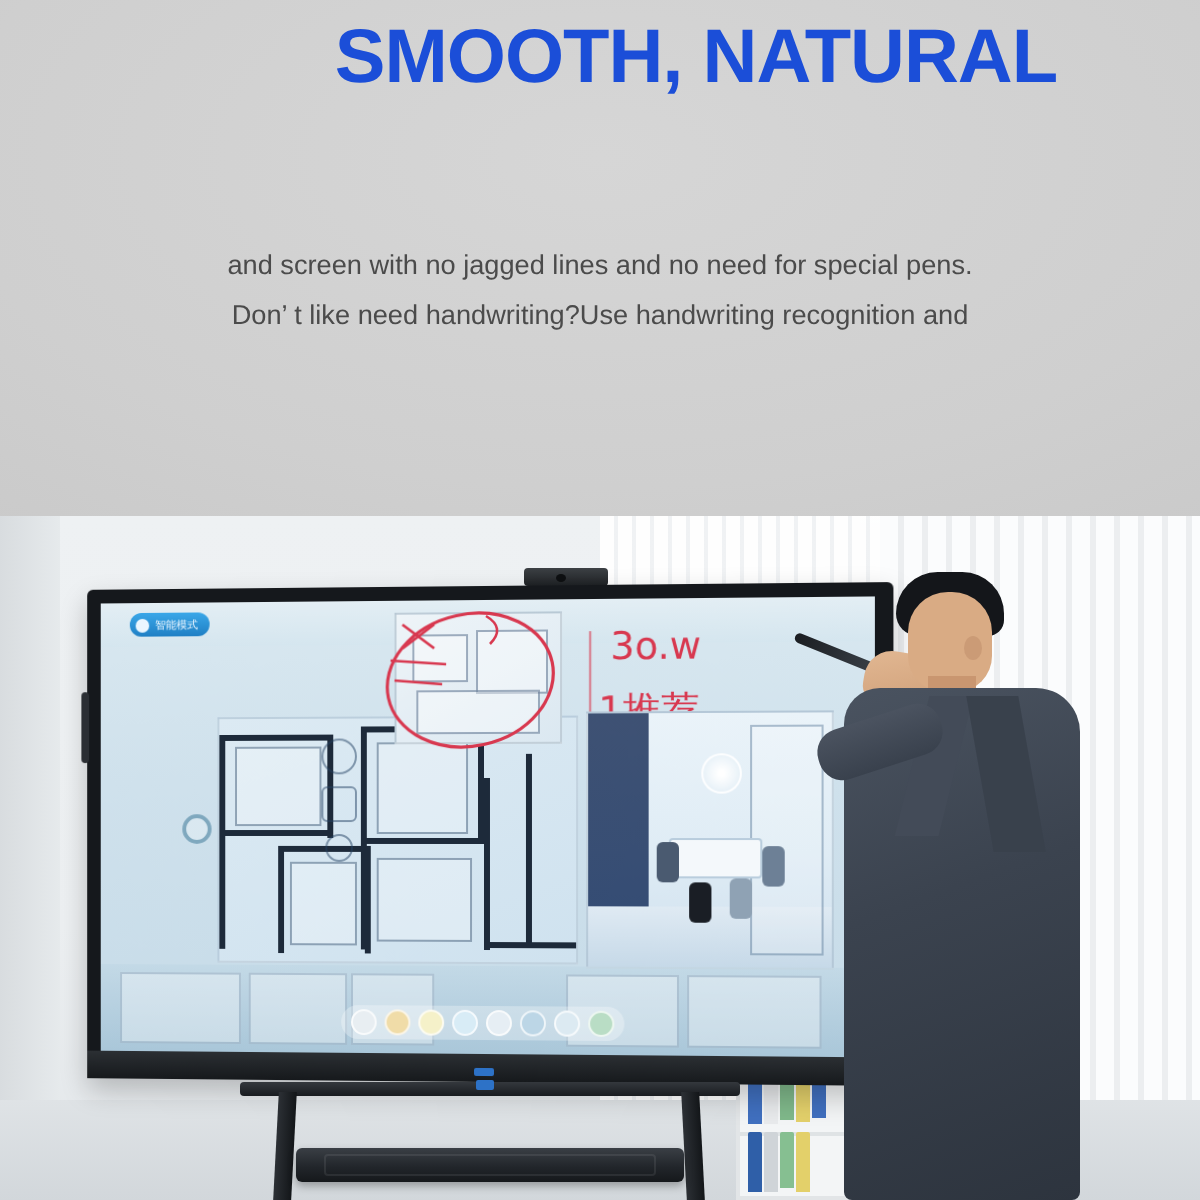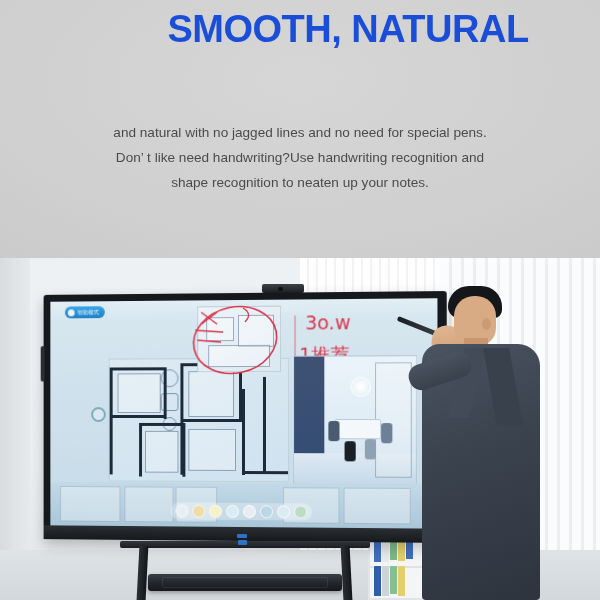--- a/index.html
+++ b/index.html
@@ -319,23 +319,22 @@
 
 <div class="page">
 
   <div class="text-section">
 
     <div class="headline">
       <span class="l1">SMOOTH, NATURAL</span>
     </div>
 
     <div class="paragraph">
-      <span>and natural with no jagged lines and no need for special pens.</span>
+      <span>and screen with no jagged lines and no need for special pens.</span>
       <span>Don’ t like need handwriting?Use handwriting recognition and</span>
-      <span>shape recognition to neaten up your notes.</span>
     </div>
   </div>
 
   <div class="photo">
 
     <div class="wall"></div>
     <div class="ceiling"></div>
     <div class="blinds"></div>
     <div class="blinds2"></div>
     <div class="left-wall"></div>

